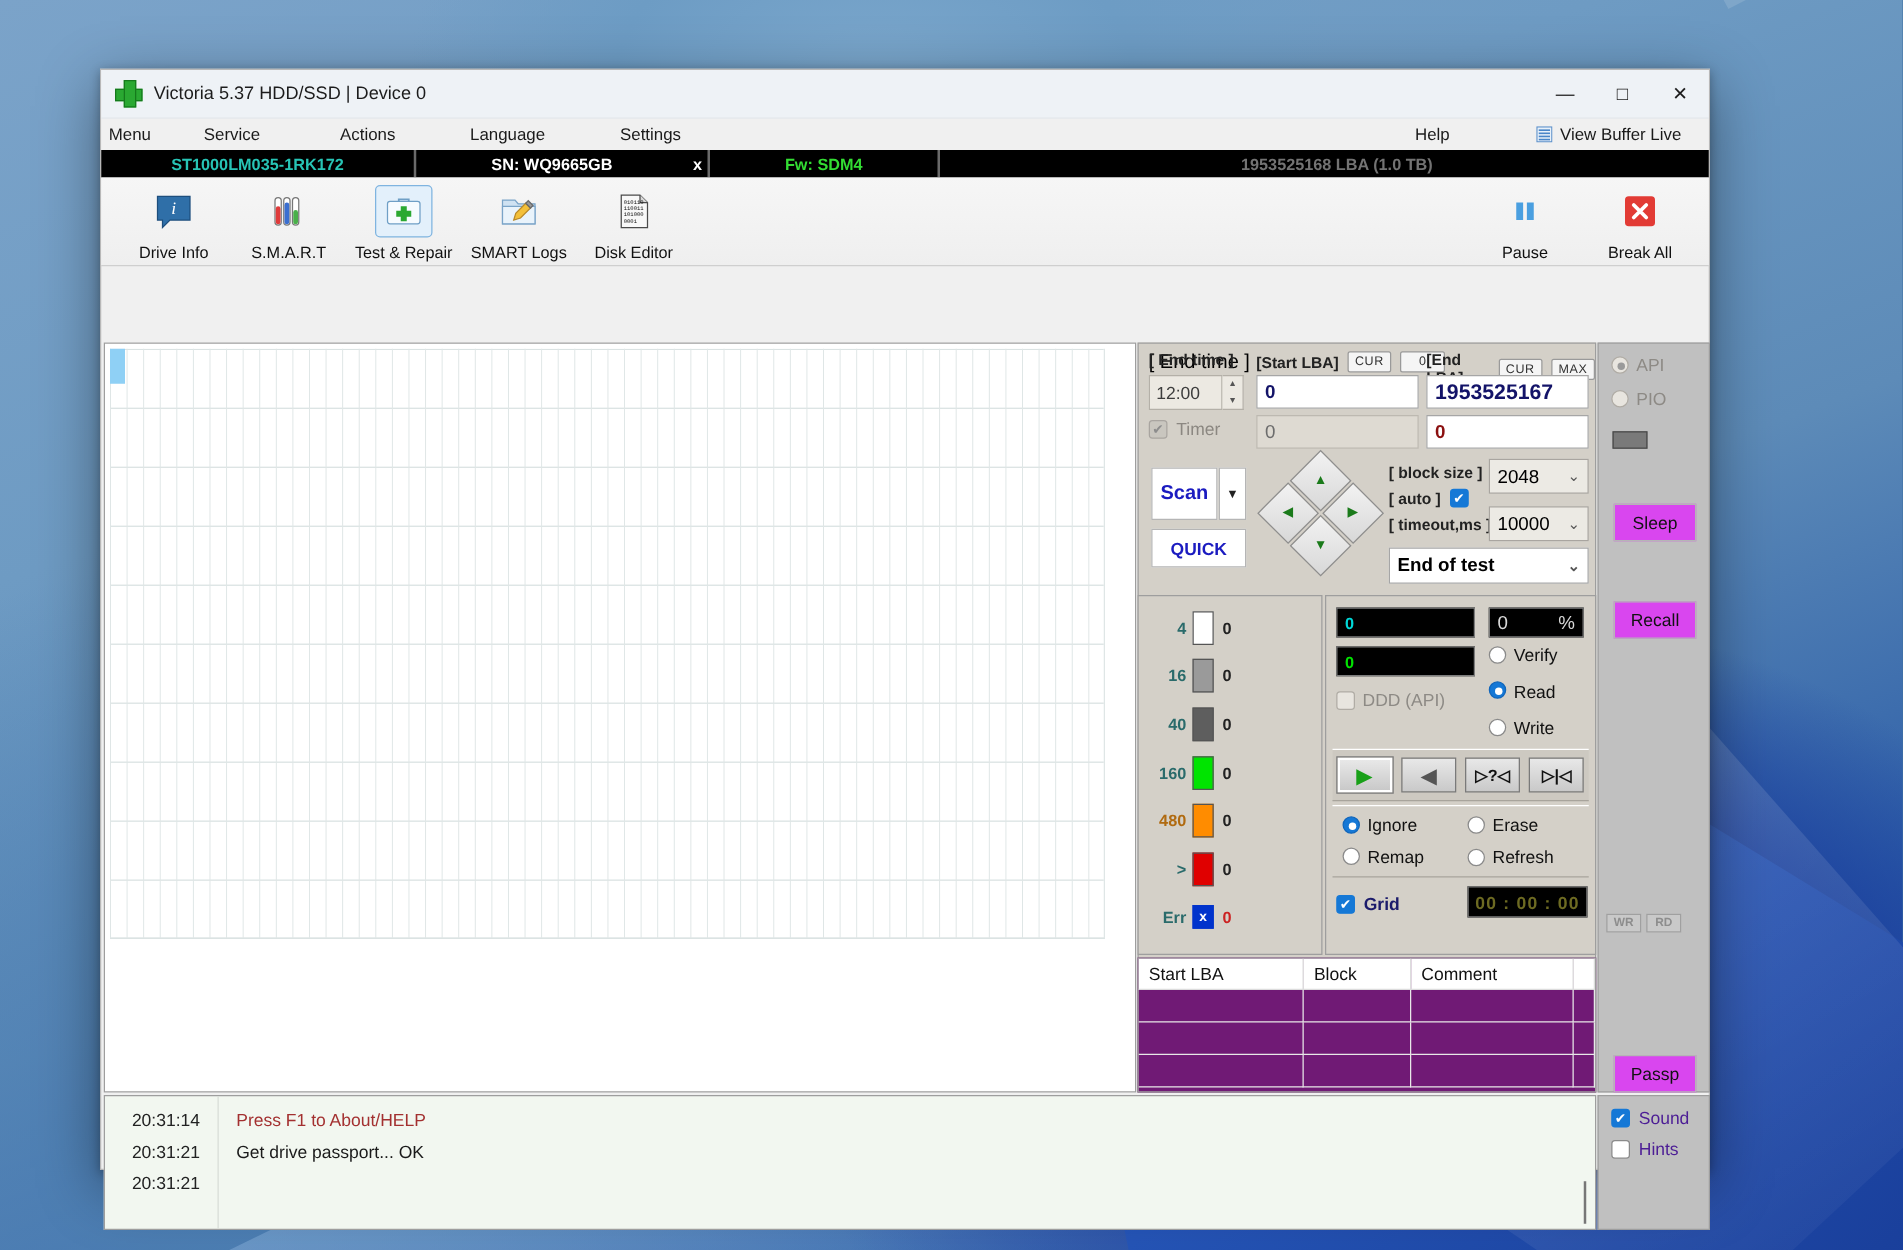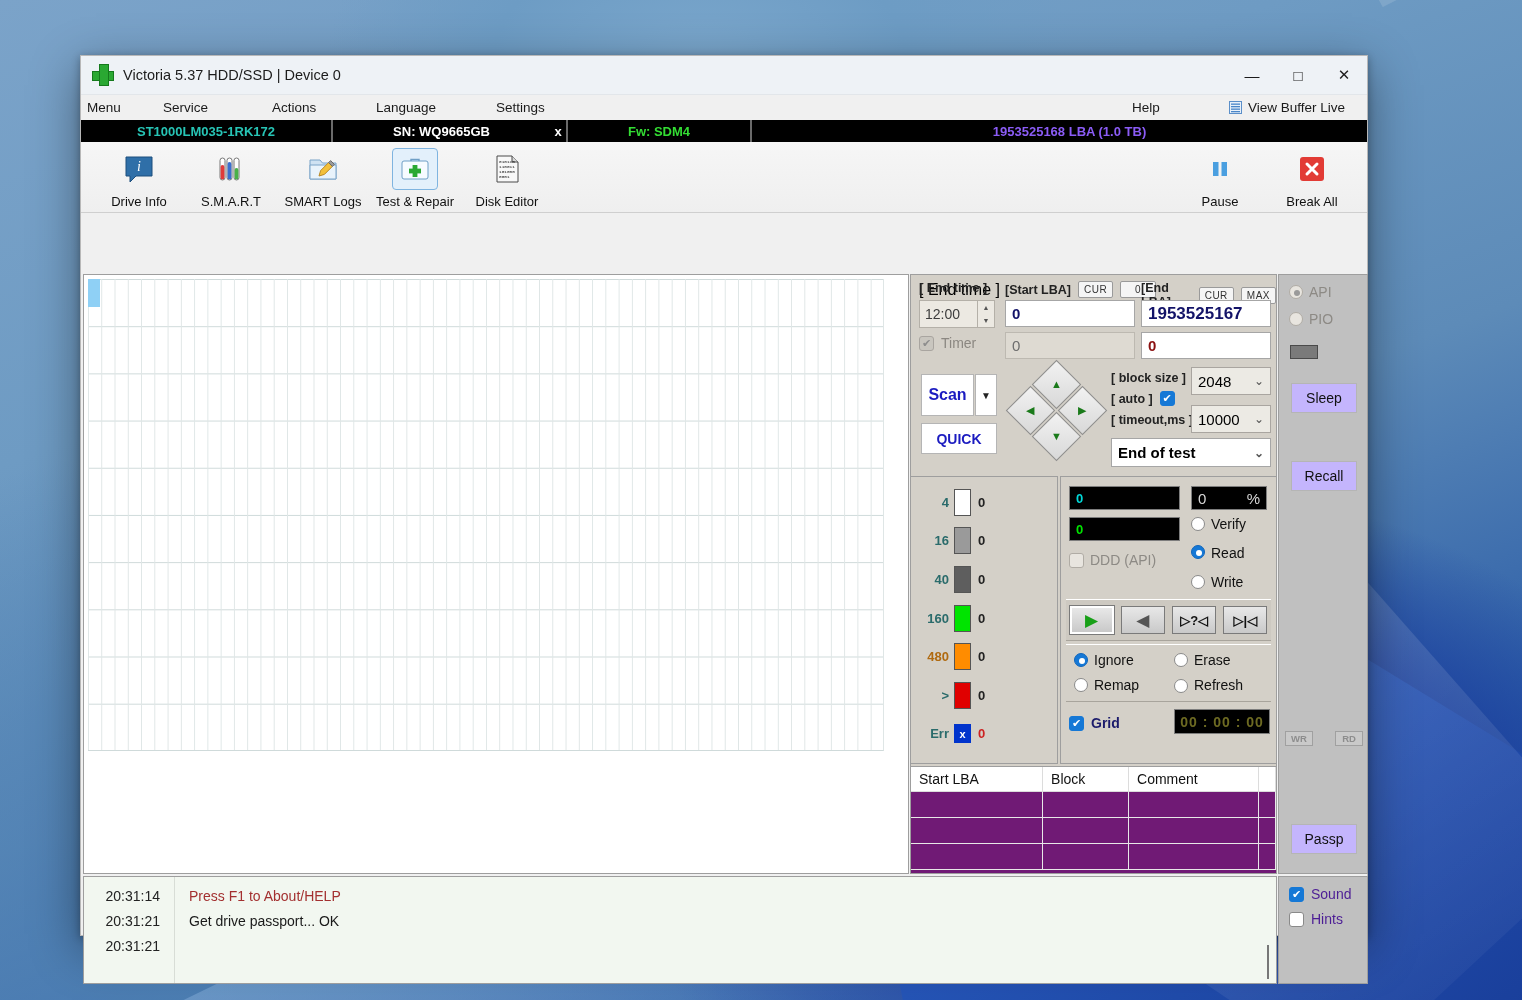--- a/index.html
+++ b/index.html
@@ -111,21 +111,21 @@
   .vcrbtn{width:44px;height:28px;background:linear-gradient(#e8e8e8,#c9c9c9);border:1px solid #7a7a7a;display:flex;align-items:center;justify-content:center;box-sizing:border-box;}
   .vcrbtn.hl{border:2px solid #fff;outline:1px solid #7a7a7a;}
 
   .tablewrap{position:absolute;left:828px;top:492px;width:367px;height:108px;background:#701a75;border:1px solid #9e9e9e;box-sizing:border-box;}
   table.lbatbl{width:100%;border-collapse:collapse;font-size:14px;}
   table.lbatbl th{font-weight:normal;text-align:left;padding:4px 8px;border-right:1px solid #dcdcdc;border-bottom:1px solid #dcdcdc;color:#111;background:#fff;}
   table.lbatbl td{height:23px;border-right:1px solid #e8e8e8;border-bottom:1px solid #e8e8e8;}
 
   
   .sidebar{position:absolute;left:1196px;top:0;width:90px;height:600px;background:#c0c0c0;border:1px solid #9e9e9e;box-sizing:border-box;}
-  .sbbtn{position:absolute;left:12px;width:66px;height:30px;background:#c4b5fd;border:1px solid #b5b5b5;display:flex;align-items:center;justify-content:center;font-size:14px;color:#111;box-sizing:border-box;}
+  .sbbtn{position:absolute;left:12px;width:66px;height:30px;background:#d946ef;border:1px solid #b5b5b5;display:flex;align-items:center;justify-content:center;font-size:14px;color:#111;box-sizing:border-box;margin-top:20px;}
   .minibtn{width:26px;height:12px;background:#7a7a7a;border:1px solid #4a4a4a;}
   .wrrd{width:28px;height:15px;background:#c9c9c9;border:1px solid #a0a0a0;display:flex;align-items:center;justify-content:center;font-size:9.5px;font-weight:bold;color:#8d8d8d;box-sizing:border-box;}
 
   
   .logwrap{position:absolute;left:1px;top:602px;width:1194px;height:108px;background:#f2f7f0;border:1px solid #9e9e9e;box-sizing:border-box;display:flex;}
   .logline{display:flex;height:25px;align-items:center;font-size:14px;}
   .logtime{width:90px;text-align:right;padding-right:14px;color:#222;}
   .logsplit{width:1px;background:#d8ddd6;height:106px;}
   .logscroll{position:absolute;right:2px;top:2px;width:10px;height:104px;}
   .logscroll .bar{position:absolute;left:3px;top:66px;width:2px;height:34px;background:#777;}
@@ -180,21 +180,21 @@
   </div>
 
   <div class="drivebar">
     <div class="db-cell" style="width:250px;color:#27c4b5;">ST1000LM035-1RK172</div>
     <div class="db-sep"></div>
     <div class="db-cell" style="width:217px;color:#ffffff;">SN: WQ9665GB</div>
     <div class="db-cell" style="width:16px;color:#ffffff;">x</div>
     <div class="db-sep"></div>
     <div class="db-cell" style="width:182px;color:#33dd33;">Fw: SDM4</div>
     <div class="db-sep"></div>
-    <div class="db-cell" style="flex:1;color:#8b5cf6;padding-left:20px;">1953525168 LBA (1.0 TB)</div>
+    <div class="db-cell" style="flex:1;color:#737373;padding-left:20px;">1953525168 LBA (1.0 TB)</div>
   </div>
 
   <div class="toolbar">
 
     <div class="tbtn">
       <div class="box">
           <svg width="30" height="30" viewBox="0 0 30 30">
         <path d="M2 3h26v19H12l-6 6v-6H2z" fill="#2f6fa8" stroke="#1d4e7d"></path>
         <text x="15" y="17" font-size="14" fill="#fff" text-anchor="middle" font-family="Liberation Serif, serif" font-style="italic">i</text>
           </svg>
@@ -209,42 +209,42 @@
         <rect x="4.6" y="11" width="3.8" height="14.4" rx="1.9" fill="#e03b3b"></rect>
         <rect x="11" y="4" width="5" height="22" rx="2.5" fill="#fff" stroke="#777"></rect>
         <rect x="11.6" y="8" width="3.8" height="17.4" rx="1.9" fill="#3b6fd0"></rect>
         <rect x="18" y="4" width="5" height="22" rx="2.5" fill="#fff" stroke="#777"></rect>
         <rect x="18.6" y="14" width="3.8" height="11.4" rx="1.9" fill="#49b049"></rect>
           </svg>
         </div>
       <div class="lbl">S.M.A.R.T</div>
     </div>
 
+    <div class="tbtn sel">
+      <div class="box">
+          <svg width="30" height="30" viewBox="0 0 30 30">
+        <rect x="2" y="7" width="26" height="18" rx="2" fill="#f6fbff" stroke="#6f9fc6"></rect>
+        <path d="M11 7V5.5h8V7" fill="none" stroke="#6f9fc6" stroke-width="1.4"></path>
+        <rect x="12.6" y="11" width="4.8" height="12" fill="#2aa832"></rect>
+        <rect x="9" y="14.6" width="12" height="4.8" fill="#2aa832"></rect>
+          </svg>
+        </div>
+      <div class="lbl">Test &amp; Repair</div>
+    </div>
+
     <div class="tbtn">
       <div class="box">
           <svg width="30" height="30" viewBox="0 0 30 30">
         <path d="M2 6h10l2.5 3H28v16H2z" fill="#cfe2f2" stroke="#7aa4c8"></path>
         <path d="M2 11h26v14H2z" fill="#e9f3fb" stroke="#7aa4c8"></path>
         <path d="M11 22l1.6-5.4 8-8 3.8 3.8-8 8z" fill="#f3c03a" stroke="#b8892a"></path>
         <path d="M20.6 8.6l3.8 3.8 2-2-3.8-3.8z" fill="#9a9a9a" stroke="#6a6a6a"></path>
           </svg>
         </div>
       <div class="lbl">SMART Logs</div>
-    </div>
-
-    <div class="tbtn sel">
-      <div class="box">
-          <svg width="30" height="30" viewBox="0 0 30 30">
-        <rect x="2" y="7" width="26" height="18" rx="2" fill="#f6fbff" stroke="#6f9fc6"></rect>
-        <path d="M11 7V5.5h8V7" fill="none" stroke="#6f9fc6" stroke-width="1.4"></path>
-        <rect x="12.6" y="11" width="4.8" height="12" fill="#2aa832"></rect>
-        <rect x="9" y="14.6" width="12" height="4.8" fill="#2aa832"></rect>
-          </svg>
-        </div>
-      <div class="lbl">Test &amp; Repair</div>
     </div>
 
     <div class="tbtn">
       <div class="box">
           <svg width="30" height="30" viewBox="0 0 30 30">
         <path d="M5 2h15l6 6v20H5z" fill="#f8f8f8" stroke="#4a4a4a"></path>
         <path d="M20 2v6h6" fill="#d9d9d9" stroke="#4a4a4a"></path>
         <g font-size="4.4" fill="#111" font-family="Liberation Mono, monospace">
           <text x="7" y="9">010110</text>
               <text x="7" y="14">110011</text>
@@ -502,21 +502,21 @@
         <span class="radio dison"></span>
         <span class="rlbl dis">API</span>
       </div>
       <div style="position:absolute;left:10px;top:36px;display:flex;align-items:center;">
         <span class="radio dis"></span>
         <span class="rlbl dis">PIO</span>
       </div>
       <div class="minibtn" style="position:absolute;left:11px;top:70px;"></div>
       <div class="sbbtn" style="top:108px;">Sleep</div>
       <div class="sbbtn" style="top:186px;">Recall</div>
-      <div style="position:absolute;left:6px;top:456px;display:flex;gap:22px;">
+      <div style="position:absolute;left:6px;top:456px;display:flex;gap:4px;">
         <div class="wrrd">WR</div>
         <div class="wrrd">RD</div>
       </div>
       <div class="sbbtn" style="top:549px;">Passp</div>
     </div>
 
     <div class="logwrap">
       <div style="width:90px;flex:none;">
         <div class="logline" style="margin-top:6px;">
             <div class="logtime">20:31:14</div>

